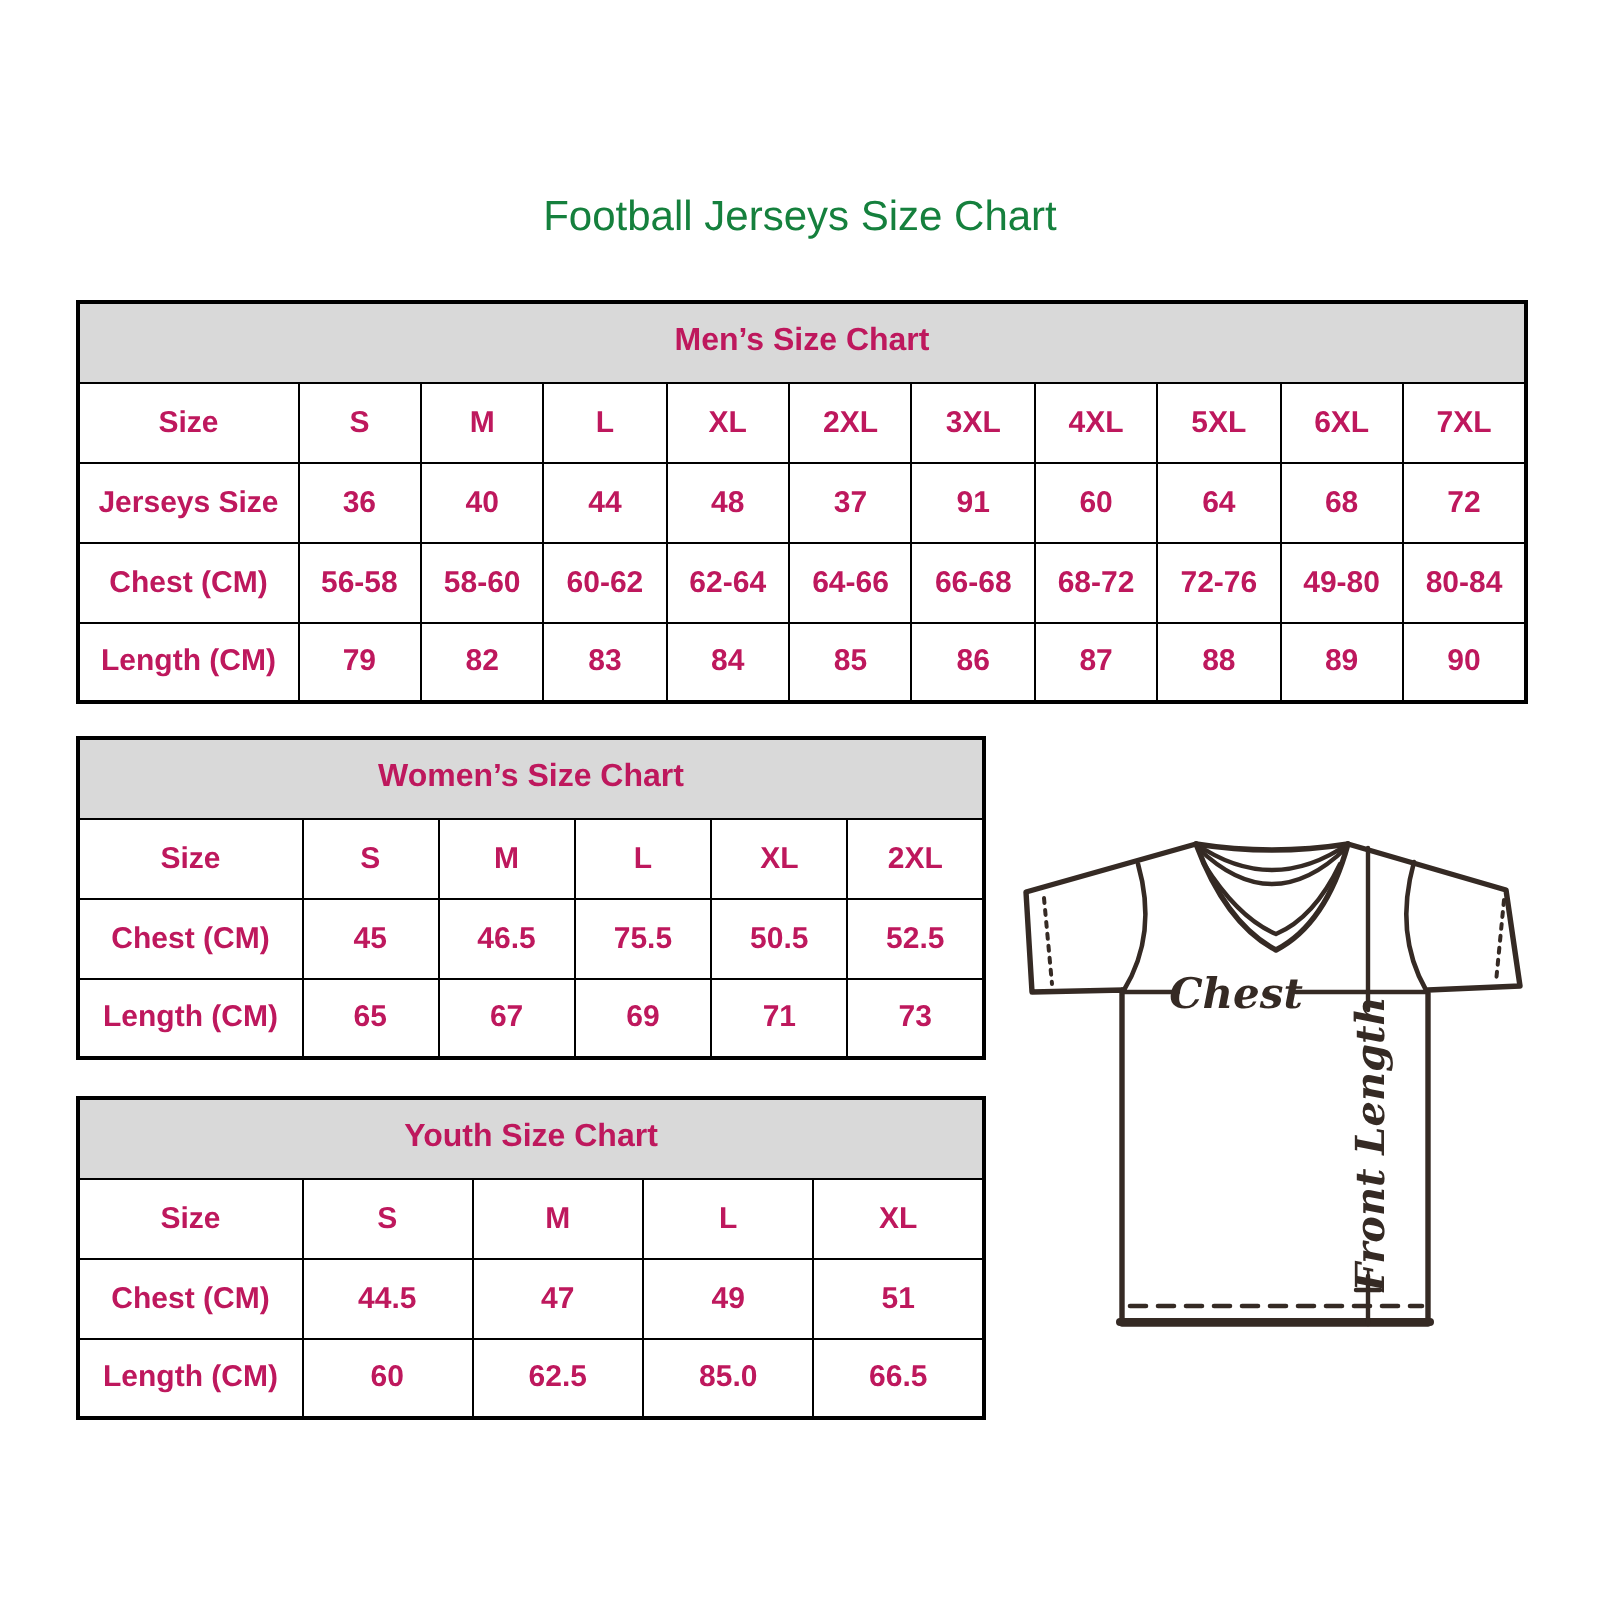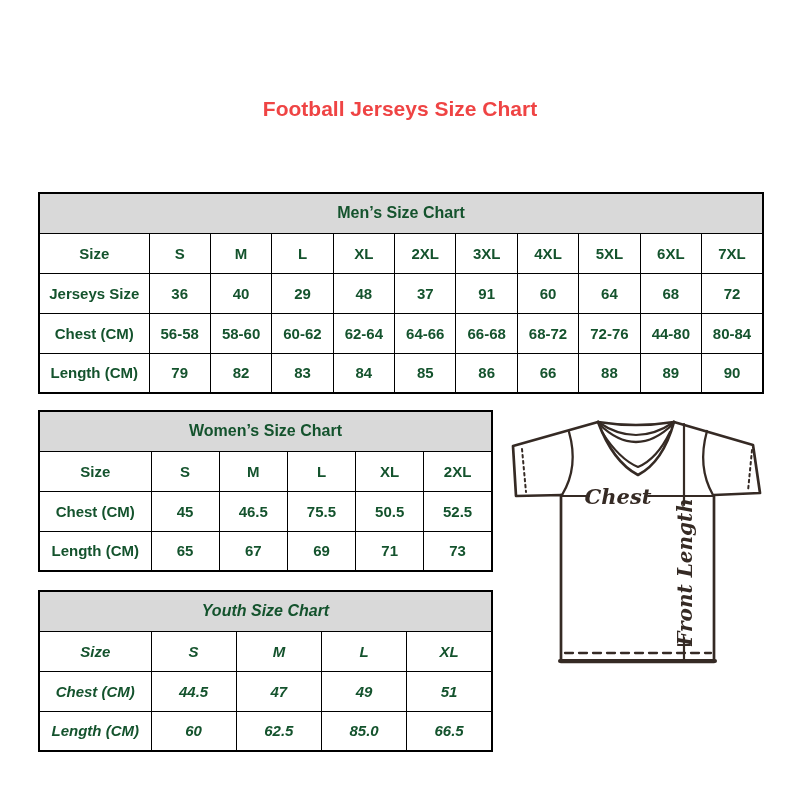--- a/index.html
+++ b/index.html
@@ -3,36 +3,36 @@
 <meta charset="utf-8">
 <style>
   html,body{margin:0;padding:0;}
   body{
     position:relative;width:800px;height:800px;background:#ffffff;
     font-family:"Liberation Sans",sans-serif;overflow:hidden;
     --header-bg:#d9d9d9;--border-color:#000000;--ink:#352a24;
   }
   .page-title{
     position:absolute;top:97px;left:0;width:800px;text-align:center;
-    font-size:21px;font-weight:bold;color:#ef4444;
+    font-size:21px;font-weight:normal;color:#15803d;
   }
   table{
     position:absolute;border-collapse:collapse;table-layout:fixed;
-    font-weight:bold;color:#14532d;border:2px solid var(--border-color);margin-top:42px;
+    font-weight:bold;color:#be185d;border:2px solid var(--border-color);
   }
   td,th{
     border:1.5px solid var(--border-color);text-align:center;
     vertical-align:middle;padding:0;overflow:hidden;white-space:nowrap;
   }
   tr{height:40px;}
   th.tbl-head{background:var(--header-bg);font-size:16px;}
   td{font-size:15px;}
   #men-table{left:38px;top:150px;width:726px;}
   #women-table{left:38px;top:368px;width:455px;}
-  #youth-table{left:38px;top:548px;width:455px;font-style:italic;}
+  #youth-table{left:38px;top:548px;width:455px;}
   .jersey{
     position:absolute;left:503px;top:415px;width:260px;height:250px;
     color:var(--ink);
   }
   .jersey text{
     font-family:"DejaVu Serif",serif;font-style:italic;font-weight:bold;
     fill:currentColor;stroke:none;
   }
 </style>
 </head>
@@ -70,51 +70,51 @@
         <td>3XL</td>
         <td>4XL</td>
         <td>5XL</td>
         <td>6XL</td>
         <td>7XL</td>
       </tr>
       <tr>
         <td>Jerseys Size</td>
         <td>36</td>
         <td>40</td>
-        <td>29</td>
+        <td>44</td>
         <td>48</td>
         <td>37</td>
         <td>91</td>
         <td>60</td>
         <td>64</td>
         <td>68</td>
         <td>72</td>
       </tr>
       <tr>
         <td>Chest (CM)</td>
         <td>56-58</td>
         <td>58-60</td>
         <td>60-62</td>
         <td>62-64</td>
         <td>64-66</td>
         <td>66-68</td>
         <td>68-72</td>
         <td>72-76</td>
-        <td>44-80</td>
+        <td>49-80</td>
         <td>80-84</td>
       </tr>
       <tr>
         <td>Length (CM)</td>
         <td>79</td>
         <td>82</td>
         <td>83</td>
         <td>84</td>
         <td>85</td>
         <td>86</td>
-        <td>66</td>
+        <td>87</td>
         <td>88</td>
         <td>89</td>
         <td>90</td>
       </tr>
     </tbody>
   </table>
 
 <table id="women-table">
     <colgroup>
       <col style="width: 112px;">

